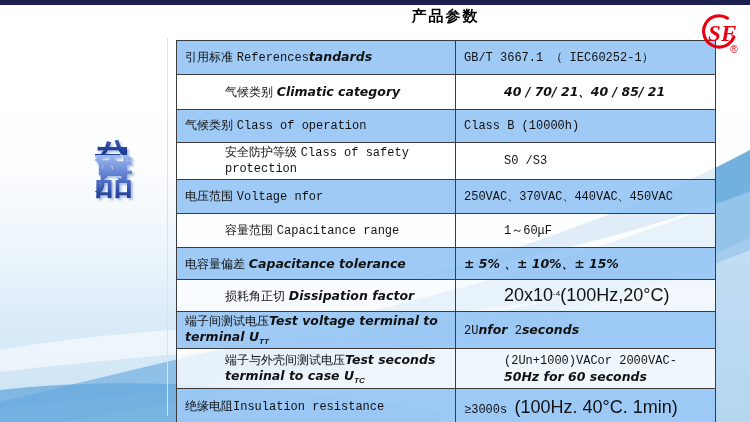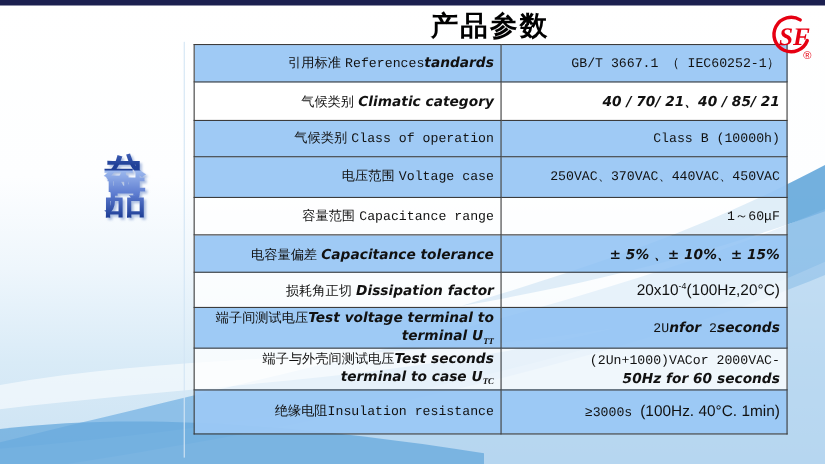--- a/index.html
+++ b/index.html
@@ -1,51 +1,51 @@
 <!DOCTYPE html>
 <html><head>
 <meta charset="utf-8">
 <style>
   html,body{margin:0;padding:0;background:#ffffff;}
   .stage{position:relative;width:750px;height:422px;overflow:hidden;
          font-family:"Liberation Sans",sans-serif;background:linear-gradient(180deg,#ffffff 0%,#fdfeff 38%,#eef6fc 58%,#d9ebf7 78%,#cbe2f3 100%);}
   .top-bar{position:absolute;top:0;left:0;width:750px;height:5px;background:#1c2050;z-index:5;}
   .waves{position:absolute;top:0;left:0;z-index:1;}
   .page-title{position:absolute;top:7px;left:176px;width:539px;text-align:center;
-              font-size:25px;font-weight:bold;color:#000;letter-spacing:2px;z-index:6;
+              font-size:15px;font-weight:bold;color:#000;letter-spacing:2px;z-index:6;
               font-family:"Liberation Sans",sans-serif;}
   .logo{position:absolute;top:12px;right:6px;width:46px;height:48px;color:#e60012;z-index:6;}
   .vertical-banner{position:absolute;left:88px;top:108px;height:210px;z-index:4;
       writing-mode:vertical-rl;text-orientation:upright;
       font-size:38px;font-weight:bold;letter-spacing:8px;color:#2d4fa8;
       font-family:"DejaVu Sans",sans-serif;
       background:linear-gradient(180deg,#9db9ee 0%,#5d7cd0 45%,#1f3f97 90%);
       background-size:100% 47px;background-repeat:repeat-y;
       -webkit-background-clip:text;background-clip:text;-webkit-text-fill-color:transparent;
       filter:drop-shadow(2px 2px 1px rgba(110,140,200,0.55));}
   .side-line{position:absolute;left:167px;top:38px;width:1px;height:378px;background:#d3e5f4;z-index:2;}
   table.spec{position:absolute;top:40px;left:176px;width:539px;border-collapse:collapse;
              table-layout:fixed;z-index:5;}
   table.spec td{border:1px solid #3c3c3c;padding:1px 6px 1px 8px;vertical-align:middle;
-                font-size:12px;color:#111;line-height:1.25;text-align:right;}
+                font-size:12px;color:#111;line-height:1.25;}
   table.spec col.c-label{width:279px;}
   table.spec col.c-value{width:260px;}
   tr.row-blue td{background:rgba(155,200,245,0.96);}
   tr.row-white td{background:rgba(255,255,255,0.78);padding-left:48px;}
   tr:nth-child(1) td{height:31px} tr:nth-child(2) td{height:32px}
   tr:nth-child(3) td{height:30px} tr:nth-child(4) td{height:34px}
   tr:nth-child(5) td{height:31px} tr:nth-child(6) td{height:31px}
   tr:nth-child(7) td{height:29px} tr:nth-child(8) td{height:29px}
   tr:nth-child(9) td{height:32px} tr:nth-child(10) td{height:37px}
   tr:nth-child(11) td{height:33px}
   .p-cn{font-family:"DejaVu Serif","Liberation Serif",serif;font-size:12px;}
   .p-mono{font-family:"Liberation Mono","DejaVu Sans Mono",monospace;font-size:12px;}
   .p-script{font-family:"DejaVu Sans",sans-serif;font-style:italic;font-weight:bold;font-size:12.5px;}
-  .p-sans{font-family:"Liberation Sans",sans-serif;font-size:14px;}
-  .p-sub{font-family:Liberation Serif, serif;font-style:italic;font-weight:bold;
+  .p-sans{font-family:"Liberation Sans",sans-serif;font-size:18px;}
+  .p-sub{font-family:Liberation Sans, sans-serif;font-style:italic;font-weight:bold;
          font-size:8px;vertical-align:sub;}
   .p-sup{font-family:"Liberation Sans",sans-serif;font-size:8px;vertical-align:super;}
 </style>
 </head>
 <body>
 
 <div class="stage">
 
   <svg class="waves" width="750" height="422" viewBox="0 0 750 422">
     <path d="M750,150 C640,208 545,240 420,278 C555,255 660,225 750,192 Z" fill="#5aa2d8" opacity="0.85"></path>
@@ -81,22 +81,26 @@
           <td><span class="p-mono">GB/T 3667.1 （ IEC60252-1）</span></td>
         </tr>
         <tr class="row-white">
           <td><span class="p-cn">气候类别 </span><span class="p-script">Climatic category</span></td>
           <td><span class="p-script">40 / 70/ 21、40 / 85/ 21</span></td>
         </tr>
         <tr class="row-blue">
           <td><span class="p-cn">气候类别 </span><span class="p-mono">Class of operation</span></td>
           <td><span class="p-mono">Class B (10000h)</span></td>
         </tr>
+        <tr class="row-white">
+          <td><span class="p-cn">安全防护等级 </span><span class="p-mono">Class of safety protection</span></td>
+          <td><span class="p-mono">S0 /S3</span></td>
+        </tr>
         <tr class="row-blue">
-          <td><span class="p-cn">电压范围 </span><span class="p-mono">Voltage case</span></td>
+          <td><span class="p-cn">电压范围 </span><span class="p-mono">Voltage nfor</span></td>
           <td><span class="p-mono">250VAC、370VAC、440VAC、450VAC</span></td>
         </tr>
         <tr class="row-white">
           <td><span class="p-cn">容量范围 </span><span class="p-mono">Capacitance range</span></td>
           <td><span class="p-mono">1～60μF</span></td>
         </tr>
         <tr class="row-blue">
           <td><span class="p-cn">电容量偏差 </span><span class="p-script">Capacitance tolerance</span></td>
           <td><span class="p-script">± 5% 、± 10%、± 15%</span></td>
         </tr>

